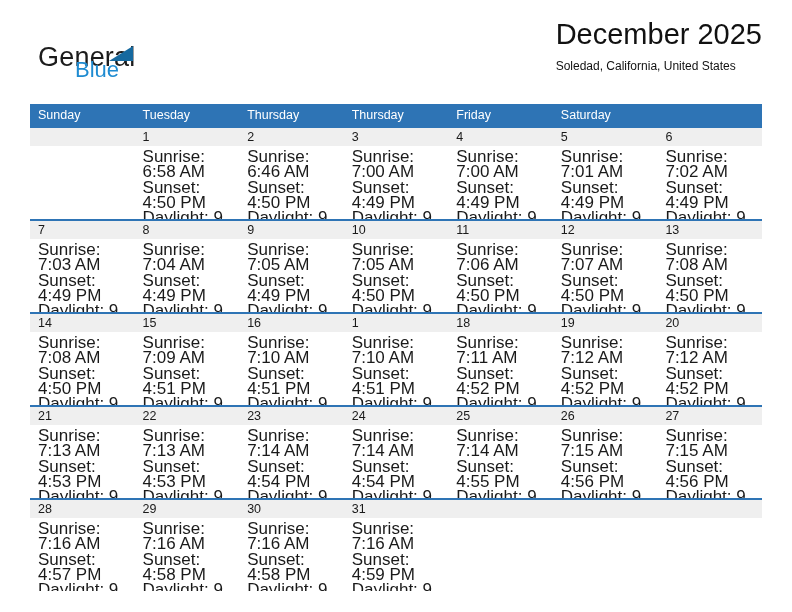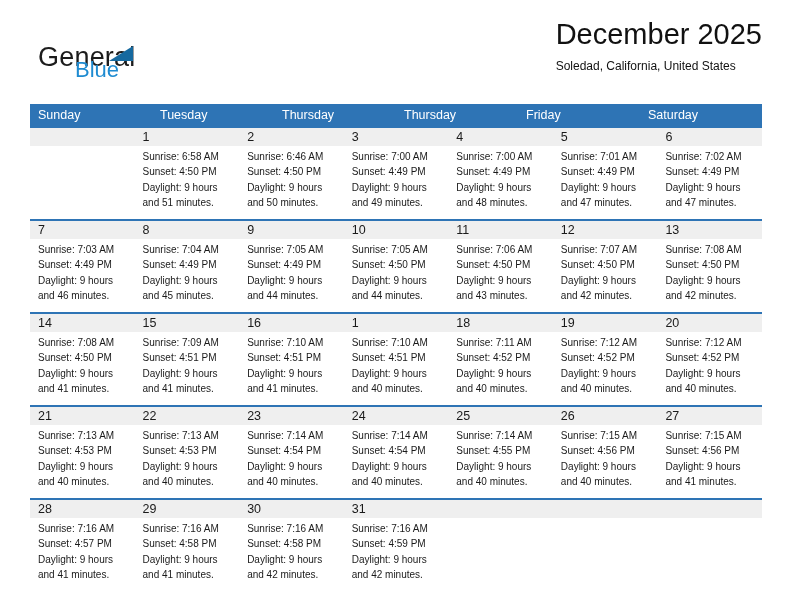--- a/index.html
+++ b/index.html
@@ -32,21 +32,21 @@
   }
 
   
   .title-block { position: absolute; right: 30px; top: 18px; text-align: left; }
   .title { font-size: 29px; color: #111111; }
   .subtitle { font-size: 12px; color: #111111; margin-top: 8px; }
 
   
   .calendar { position: absolute; left: 30px; top: 104px; width: 732px; }
   .day-header-row {
-    display: grid; grid-template-columns: repeat(6, 1fr);
+    display: grid; grid-template-columns: repeat(7, 1fr);
     background: var(--header-blue, #2e74b5);
     height: 22px;
   }
   .day-header-cell {
     color: #ffffff; font-size: 12.5px;
     display: flex; align-items: center;
     padding-left: 8px;
     overflow: hidden; white-space: nowrap;
   }
   .week-row {
@@ -57,21 +57,21 @@
   .cell { overflow: hidden; }
   .num-band {
     background: var(--band-gray, #efefef);
     height: 18px;
     font-size: 12.5px; color: #1a1a1a;
     padding-left: 8px;
     display: flex; align-items: center;
   }
   .details {
     padding: 3px 8px 0 8px;
-    font-size: 10px; line-height: 15.3px;
+    font-size: 17px; line-height: 15.3px;
     color: #1a1a1a;
   }
 </style>
 </head>
 <body>
 
 <div class="page">
 
   <div class="logo">
     <span class="logo-general">General</span>

